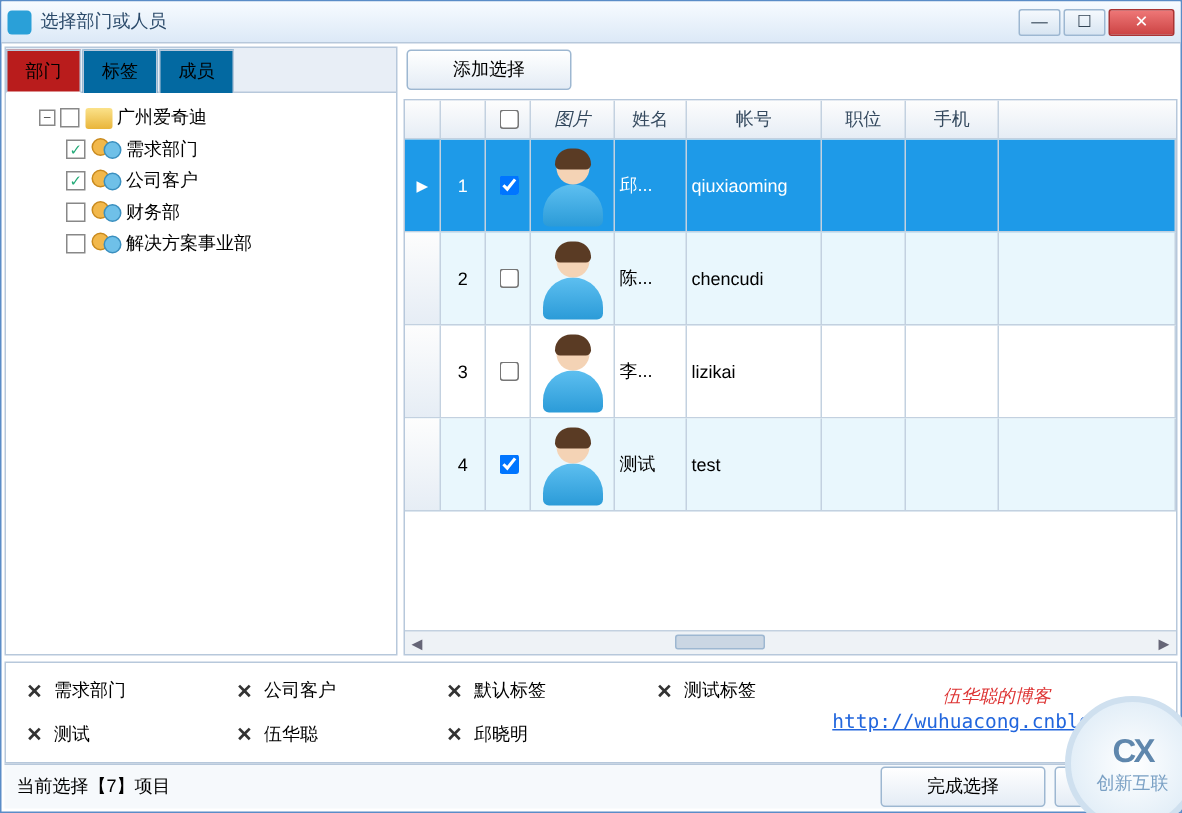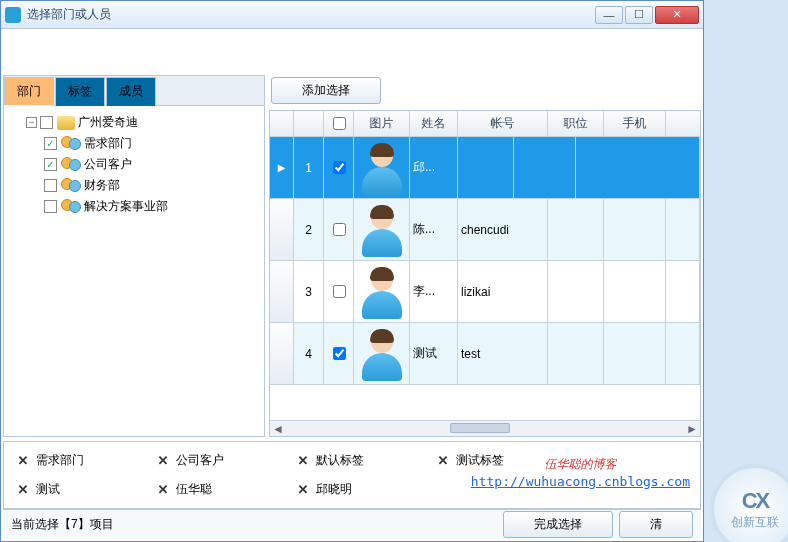--- a/index.html
+++ b/index.html
@@ -1,55 +1,55 @@
 <!DOCTYPE html>
 <html><head>
 <meta charset="utf-8">
 <style>
 * { box-sizing: border-box; font-family: "Microsoft YaHei", SimSun, sans-serif; font-size: 12px; }
 body { margin: 0; background: #d5e5f5; width: 788px; height: 542px; overflow: hidden; }
 
-.window { width: 704px; height: 542px; background: #fff; border: 1px solid #5a8cc7; display: flex; flex-direction: column; gap: 44px; }
+.window { width: 788px; height: 542px; background: #fff; border: 1px solid #5a8cc7; display: flex; flex-direction: column; }
 
 .titlebar { height: 28px; background: linear-gradient(#f7fbff,#dce9f7); display: flex; align-items: center; padding: 0 4px; border-bottom: 1px solid #b7c8db; }
 .titlebar .app-icon { width:16px; height:16px; background:#2aa0d8; border-radius:3px; margin-right:6px; display:inline-block; }
 .titlebar .title { flex:1; color:#2b4a6a; }
 .titlebar .win-btns { display:flex; gap:2px; }
 .titlebar .win-btn { width:28px; height:18px; background: linear-gradient(#f5f9fd,#d8e5f2); border:1px solid #9db7d1; border-radius:2px; display:flex; align-items:center; justify-content:center; font-size:11px; color:#345; }
 .titlebar .win-btn.close { background: linear-gradient(#e77,#c44); color:#fff; border-color:#a33; width:44px; }
 
 .content { flex:1; display:flex; flex-direction:column; padding:2px; }
 
 .upper { flex:1; display:flex; gap:4px; }
 
 .left-panel { width:262px; border:1px solid #b7c8db; display:flex; flex-direction:column; background:#fff; }
 .tabs { display:flex; background:#e8eef6; border-bottom:1px solid #b7c8db; }
 .tab { padding:5px 12px; border:1px solid #b7c8db; border-bottom:none; background:#0369a1; margin-right:1px; cursor:pointer; position:relative; top:1px; }
-.tab.active { background:#fdba74; border-bottom:1px solid #fff; top:1px; }
+.tab.active { background:#b91c1c; border-bottom:1px solid #fff; top:1px; }
 
 .tree { flex:1; padding:6px 4px; overflow:auto; }
 .tree ul { list-style:none; margin:0; padding-left:18px; }
 .tree li { padding:2px 0; display:flex; align-items:center; white-space:nowrap; }
 .tree .toggle { width:11px; height:11px; border:1px solid #888; display:inline-flex; align-items:center; justify-content:center; font-size:9px; line-height:1; margin-right:3px; color:#555; background:#fff; cursor:pointer; }
 .tree .chk { width:13px; height:13px; border:1px solid #888; margin-right:4px; display:inline-flex; align-items:center; justify-content:center; font-size:10px; color:#2a7; background:#fff; cursor:pointer; }
 .tree .chk.checked::after { content:"✓"; }
 .tree .org-icon { width:18px; height:14px; margin-right:3px; display:inline-block; background: linear-gradient(#fbe28a,#e9b53a); border-radius:2px; position:relative; }
 .tree .grp-icon { width:20px; height:16px; margin-right:3px; display:inline-block; position:relative; }
 .tree .grp-icon::before { content:""; position:absolute; left:0; top:0; width:10px; height:10px; border-radius:50%; background:#f2b84b; border:1px solid #c98a1e; }
 .tree .grp-icon::after { content:""; position:absolute; right:0; top:2px; width:10px; height:10px; border-radius:50%; background:#6fc0e8; border:1px solid #3a8fbf; }
 
 .right-panel { flex:1; display:flex; flex-direction:column; gap:4px; }
 .btn { padding:4px 30px; background:linear-gradient(#fff,#e4ecf5); border:1px solid #9db7d1; border-radius:3px; cursor:pointer; }
 .add-btn-row { padding:2px; }
 
 .grid-wrap { flex:1; border:1px solid #b7c8db; position:relative; overflow:hidden; display:flex; flex-direction:column; }
 .grid-head { display:flex; background:linear-gradient(#fdfdfd,#e6edf5); border-bottom:1px solid #c3d1e0; height:26px; }
 .gh { border-right:1px solid #c3d1e0; display:flex; align-items:center; justify-content:center; height:100%; color:#34495e; }
 .gh.rowh { width:24px; } .gh.idx { width:30px; } .gh.chk { width:30px; }
-.gh.pic { width:56px; } .gh.name { width:48px; } .gh.acct { width:90px; }
+.gh.pic { width:56px;font-style:italic; } .gh.name { width:48px; } .gh.acct { width:90px; }
 .gh.pos { width:56px; } .gh.phone { width:62px; } .gh.mail { flex:1; }
 .gh input { width:13px; height:13px; }
 
 .grid-body { flex:1; overflow:hidden; }
 .grow { display:flex; height:62px; border-bottom:1px solid #c3d1e0; align-items:center; }
 .grow.sel { background:#1e9ae8; color:#fff; }
 .grow.alt { background:#e9f7fd; }
 .gc { border-right:1px solid #c3d1e0; height:100%; display:flex; align-items:center; justify-content:center; overflow:hidden; }
 .gc.rowh { width:24px; background:linear-gradient(#fdfdfd,#e6edf5); font-size:10px; color:#555; }
 .gc.idx { width:30px; } .gc.chk { width:30px; } .gc.pic { width:56px; }
@@ -163,20 +163,21 @@
                   <input type="checkbox" checked="" style="">
                 </div>
                 <div class="gc pic">
                   <div class="avatar">
                     <div class="body"></div>
                     <div class="head"></div>
                     <div class="hair"></div>
                   </div>
                 </div>
                 <div class="gc name">邱...</div>
+                <div class="gc acct">qiuxiaoming</div>
                 <div class="gc pos"></div>
                 <div class="gc phone"></div>
                 <div class="gc mail"></div>
               </div>
               <div class="grow alt">
                 <div class="gc rowh"></div>
                 <div class="gc idx">2</div>
                 <div class="gc chk">
                   <input type="checkbox" style="">
                 </div>

